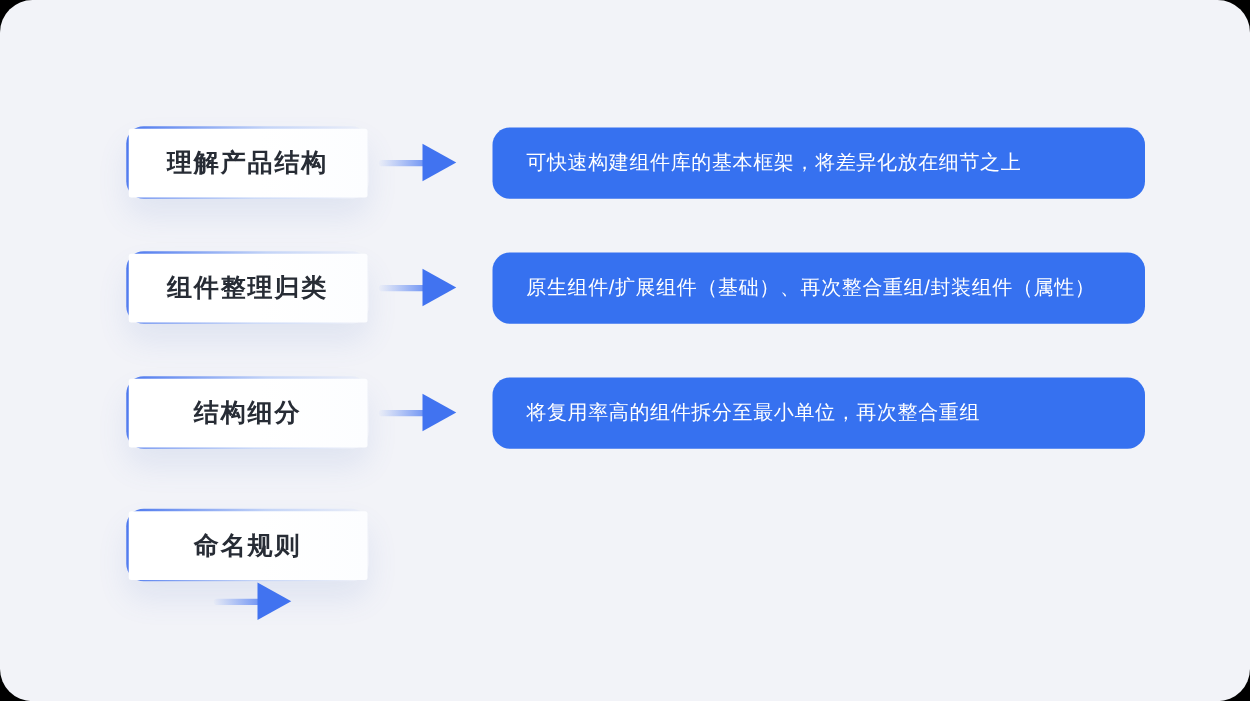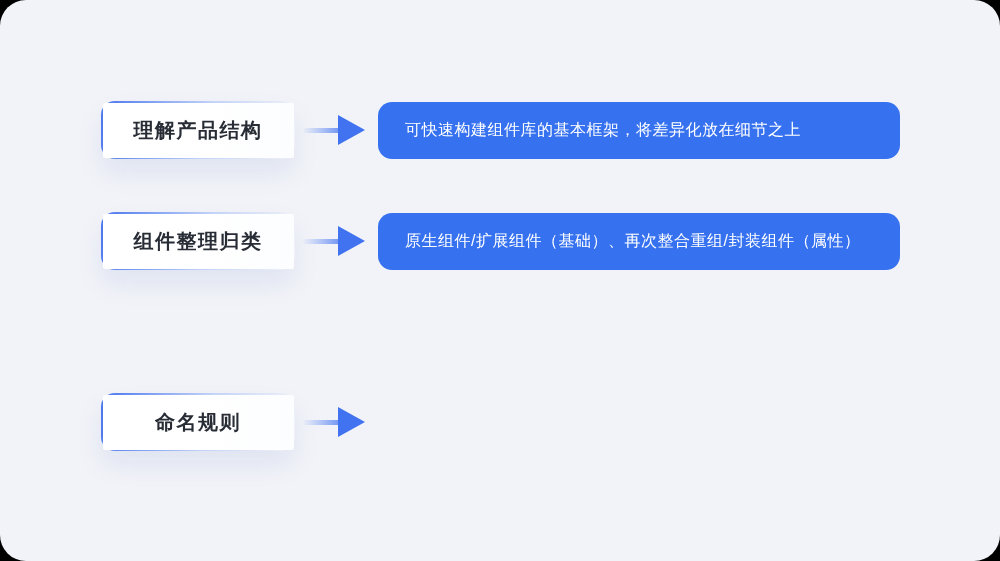--- a/index.html
+++ b/index.html
@@ -17,23 +17,23 @@
     overflow: hidden;
   }
   .row {
     position: absolute;
     left: 101px;
     height: 58px;
     display: flex;
     align-items: center;
   }
   .row-0 { top: 101px; }
-  .row-1 { top: 212px; }
+  .row-1 { top: 201px; }
   .row-2 { top: 301px; }
-  .row-3 { top: 393px; }
+  .row-3 { top: 407px; flex-direction: column; }
 
   
   .label-box {
     flex: none;
     width: 194px;
     height: 58px;
     border-radius: 14px;
     padding: 1.5px;
     box-sizing: border-box;
     background: linear-gradient(100deg, #4a76ee 0%, rgba(170,195,247,0.65) 55%, rgba(242,243,248,0) 100%);
@@ -80,21 +80,21 @@
     border-top: 15px solid transparent;
     border-bottom: 15px solid transparent;
     border-left: 27px solid #4173f0;
   }
 
   
   .desc-box {
     flex: none;
     width: 522px;
     height: 57px;
-    margin-left: 13px;
+    margin-left: 29px;
     border-radius: 14px;
     background: #3671f0;
     color: #ffffff;
     display: flex;
     align-items: center;
     padding: 0 18px 0 27px;
     box-sizing: border-box;
     font-size: 16px;
     letter-spacing: 0.5px;
     white-space: nowrap;
@@ -124,20 +124,32 @@
     </div>
     <div class="arrow">
       <div class="tail"></div>
       <div class="head"></div>
     </div>
     <div class="desc-box">
       <span>原生组件/扩展组件（基础）、再次整合重组/封装组件（属性）</span>
     </div>
   </div>
 
+  <div class="row row-2">
+    <div class="label-box">
+      <div class="label-inner">结构细分</div>
+    </div>
+    <div class="arrow">
+      <div class="tail"></div>
+      <div class="head"></div>
+    </div>
+    <div class="desc-box">
+      <span>将复用率高的组件拆分至最小单位，再次整合重组</span>
+    </div>
+  </div>
 
   <div class="row row-3">
     <div class="label-box">
       <div class="label-inner">命名规则</div>
     </div>
     <div class="arrow">
       <div class="tail"></div>
       <div class="head"></div>
     </div>
   </div>

